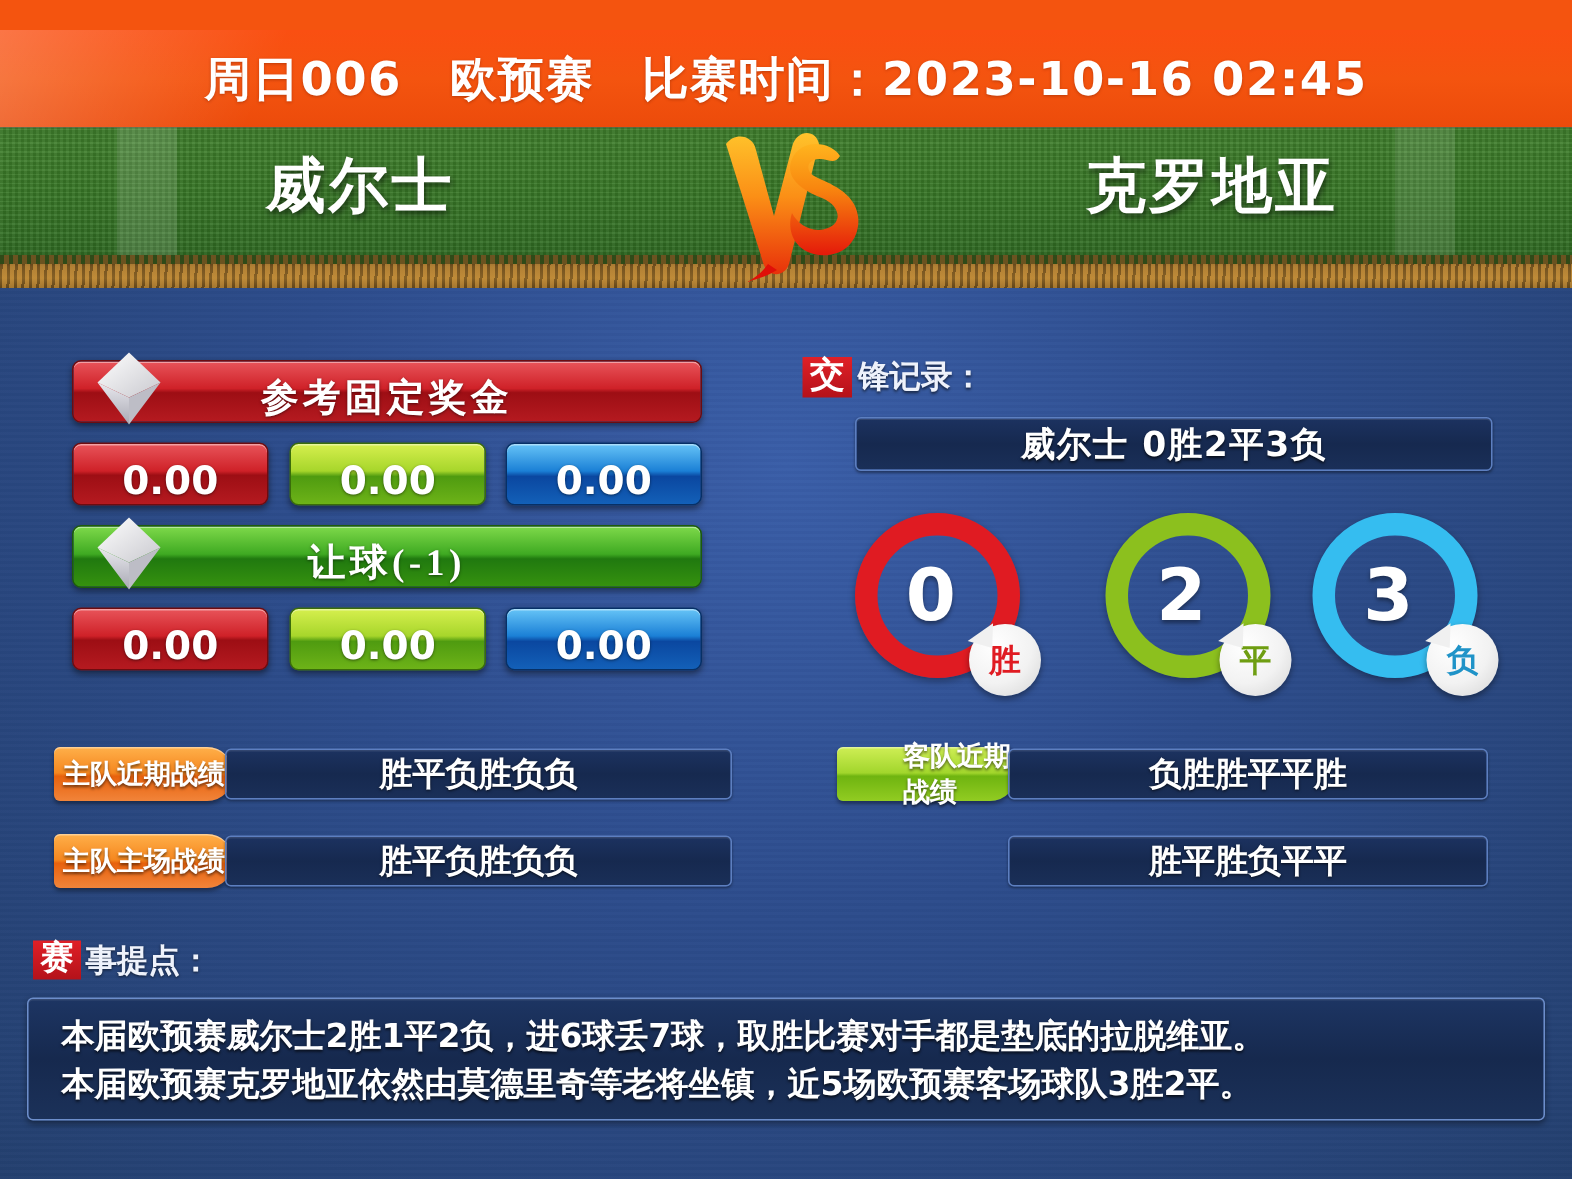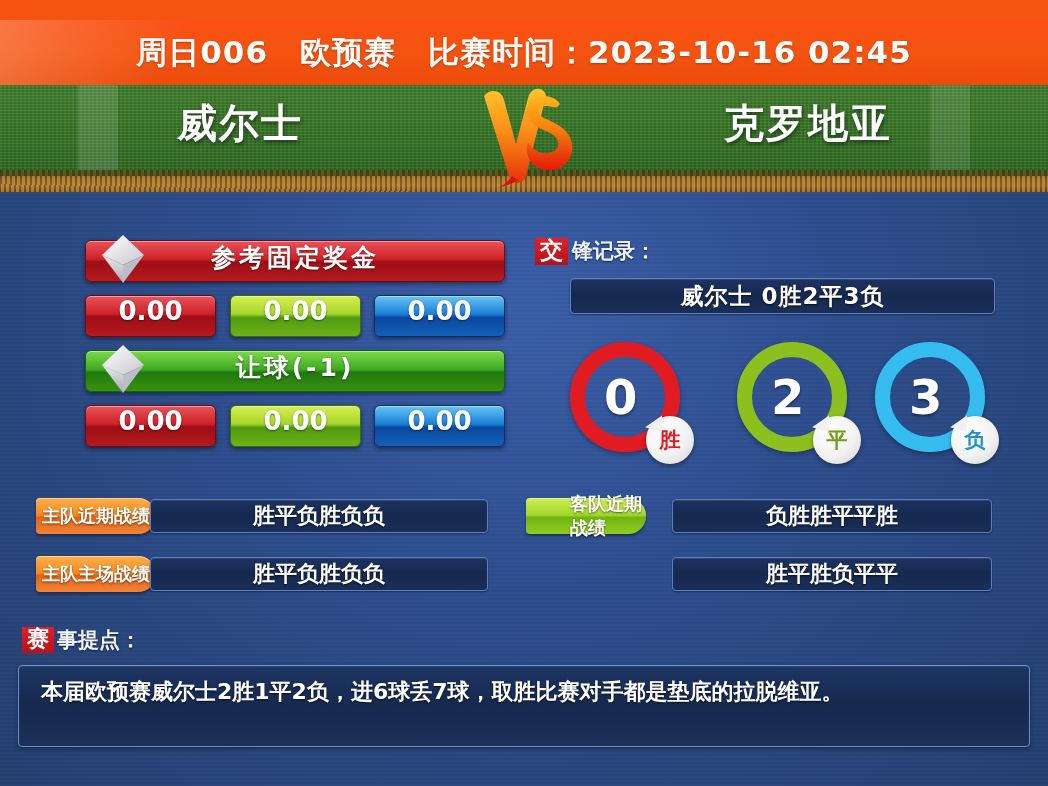--- a/index.html
+++ b/index.html
@@ -67,33 +67,33 @@
       radial-gradient(ellipse at 50% 20%,#3a5ea8 0%,#2d4c8c 45%,#24406f 100%);
   }
   .board:before{
     content:"";position:absolute;inset:0;
     background:repeating-linear-gradient(0deg,rgba(255,255,255,.012) 0 2px,rgba(0,0,0,.02) 2px 4px);
   }
 
   
   .bar{
     position:absolute;border-radius:6px;box-sizing:border-box;
-    display:flex;align-items:flex-start;justify-content:center;
+    display:flex;align-items:flex-end;justify-content:center;
     color:#fff;font-weight:bold;
     box-shadow:0 2px 4px rgba(0,0,0,.45), inset 0 1px 0 rgba(255,255,255,.45);
     text-shadow:0 1px 2px rgba(0,0,0,.5);
-    margin-left:37px;
   }
   .bar-red{
     background:linear-gradient(180deg,#e8545a 0%,#cf2128 45%,#9d0e14 52%,#b51a20 100%);
     border:1px solid #6d0c10;
   }
   .bar-green{
     background:linear-gradient(180deg,#7ed94a 0%,#3faa22 46%,#20790f 54%,#36920f 100%);
     border:1px solid #1d5c0a;
+    font-family:Liberation Serif, serif;
   }
   .bar-ltgreen{
     background:linear-gradient(180deg,#d6ef4e 0%,#a7d62b 45%,#4f9b10 54%,#6db318 100%);
     border:1px solid #3a6c0a;
   }
   .bar-blue{
     background:linear-gradient(180deg,#66c4f7 0%,#1b80d6 45%,#0a47a0 54%,#1360b8 100%);
     border:1px solid #073066;
   }
 
@@ -299,32 +299,33 @@
     <div class="tag tag-orange" style="left:36px;top:306px;width:120px;">主队近期战绩</div>
     <div class="slot" style="left:150px;top:307px;width:338px;height:34px;font-size:22px;">
       <span>胜平负胜负负</span>
     </div>
 
     <div class="tag tag-orange" style="left:36px;top:364px;width:120px;">主队主场战绩</div>
     <div class="slot" style="left:150px;top:365px;width:338px;height:34px;font-size:22px;">
       <span>胜平负胜负负</span>
     </div>
 
-    <div class="tag tag-green" style="left:526px;top:306px;width:120px;padding-left:44px;">客队近期战绩</div>
+    <div class="tag tag-green" style="left:558px;top:306px;width:120px;padding-left:44px;">客队近期战绩</div>
     <div class="slot" style="left:672px;top:307px;width:320px;height:34px;font-size:22px;">
       <span>负胜胜平平胜</span>
     </div>
 
     <div class="slot" style="left:672px;top:365px;width:320px;height:34px;font-size:22px;">
       <span>胜平胜负平平</span>
     </div>
 
     <div class="sect-title" style="left:22px;top:434px;">
       <span class="chip" style="font-size:22px;">赛</span>
       <span class="sect-rest" style="font-size:21px;margin-left:3px;">事提点：</span>
     </div>
 
     <div class="notes-box" style="left:18px;top:473px;width:1012px;height:82px;">
       <div class="notes-line">本届欧预赛威尔士2胜1平2负，进6球丢7球，取胜比赛对手都是垫底的拉脱维亚。</div>
+      <div class="notes-line">本届欧预赛克罗地亚依然由莫德里奇等老将坐镇，近5场欧预赛客场球队3胜2平。</div>
     </div>
 
   </div>
 </div>
 
 </body></html>

